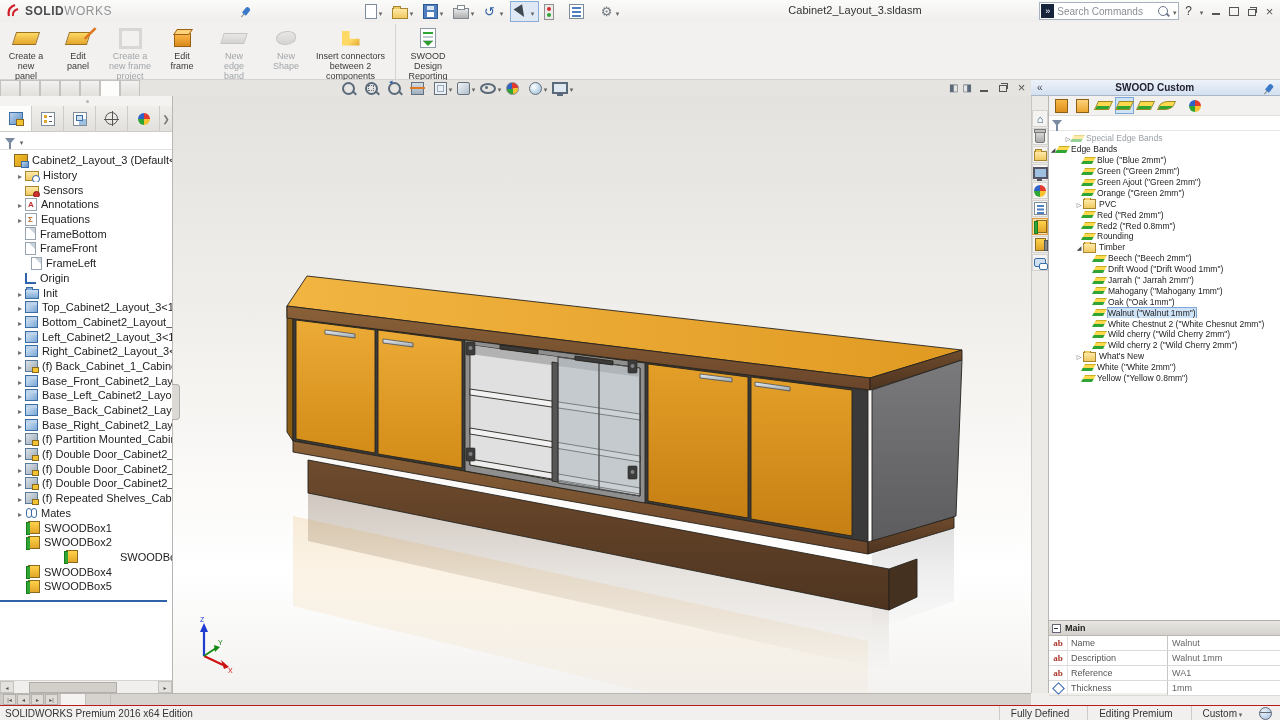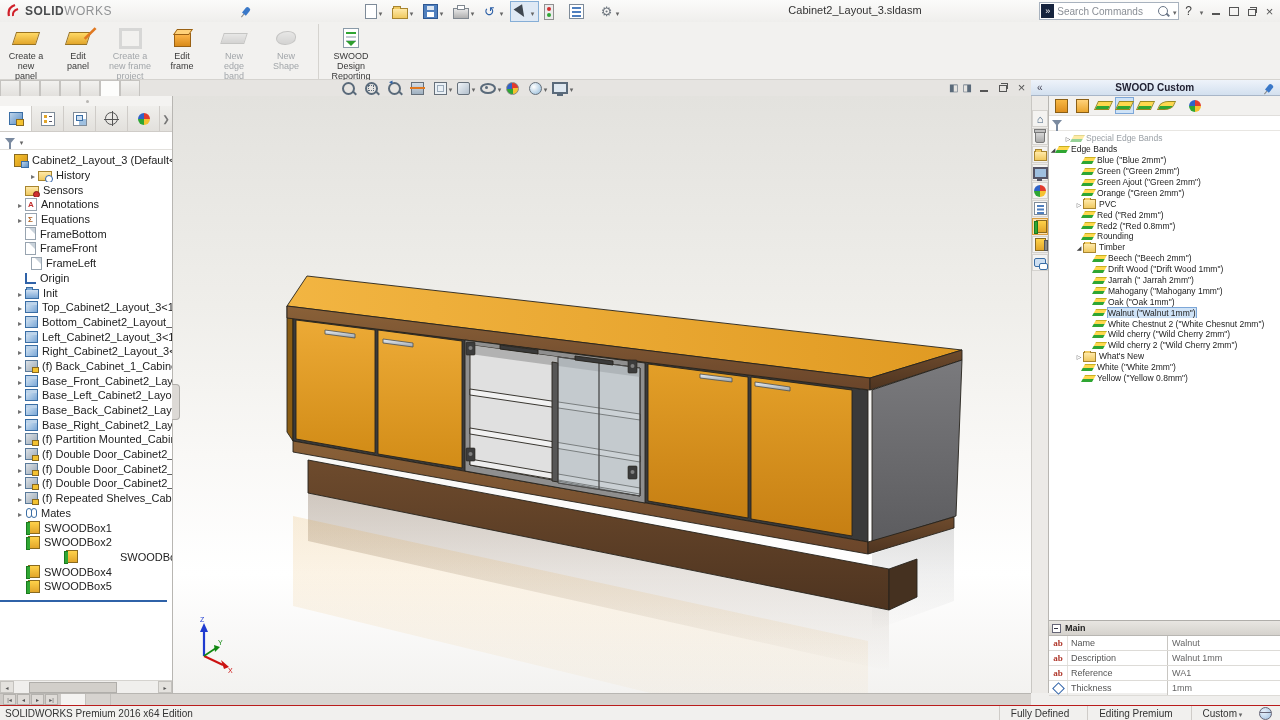--- a/index.html
+++ b/index.html
@@ -359,20 +359,28 @@
 edge
 band</div>
       </div>
       <div class="rbtn disabled">
         <span class="iwrap">
           <span class="ic rb-shape"></span>
         </span>
         <div class="rlbl">New
 Shape</div>
       </div>
+      <div class="rbtn">
+        <span class="iwrap">
+          <span class="ic rb-connector"></span>
+        </span>
+        <div class="rlbl">Insert connectors
+between 2
+components</div>
+      </div>
       <div class="rbtn sep">
         <span class="iwrap">
           <span class="ic rb-report"></span>
         </span>
         <div class="rlbl">SWOOD
 Design
 Reporting</div>
       </div>
     </div>
 
@@ -468,21 +476,21 @@
       <span class="ic i-funnel"></span>
       <span class="ddarrow dd"></span>
     </div>
     <div class="fm-tree">
 
     <div class="trow" style="padding-left: 4px;">
           <span class="tw"></span>
           <span class="ic i-asmroot"></span>
           <span class="lbl">Cabinet2_Layout_3 (Default&lt;Default_Displ</span>
         </div>
-        <div class="trow" style="padding-left: 28px;">
+        <div class="trow" style="padding-left: 15px;">
           <span class="tw col"></span>
           <span class="ic i-history"></span>
           <span class="lbl">History</span>
         </div>
         <div class="trow" style="padding-left: 15px;">
           <span class="tw"></span>
           <span class="ic i-sensors"></span>
           <span class="lbl">Sensors</span>
         </div>
         <div class="trow" style="padding-left: 15px;">

